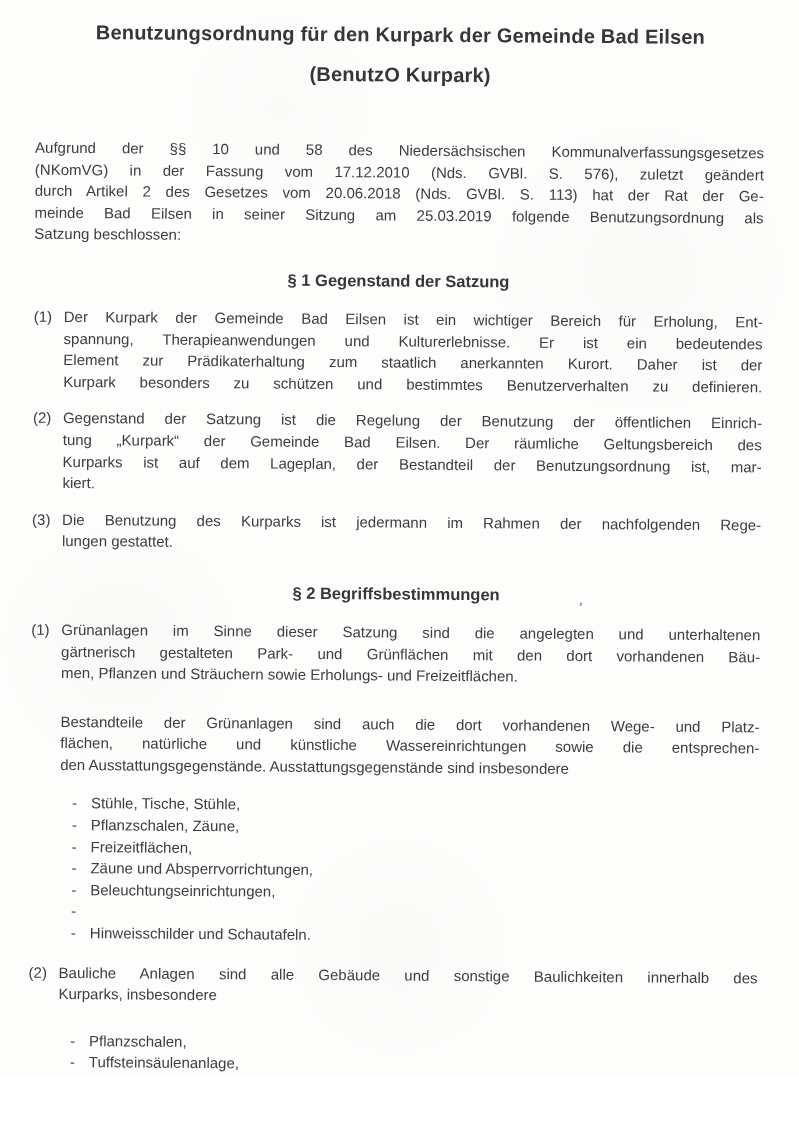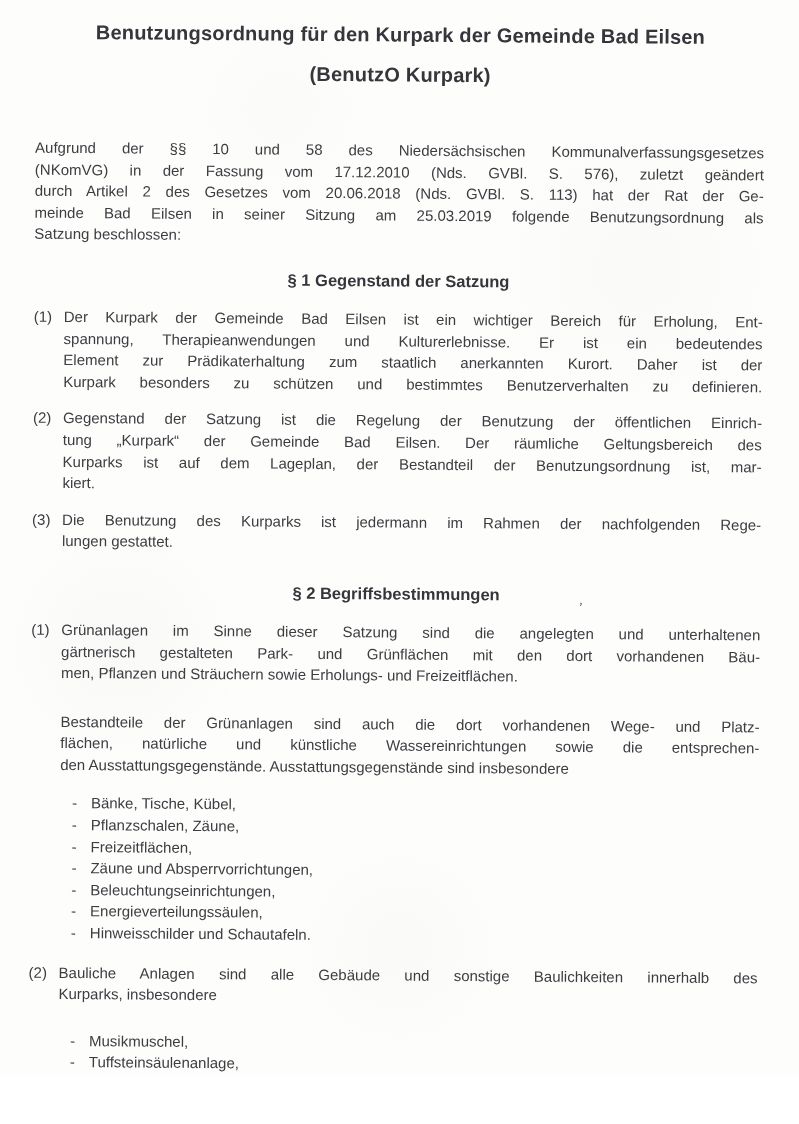--- a/index.html
+++ b/index.html
@@ -158,60 +158,59 @@
 
     <div class="block cont-para mt-cont">
         <div class="ln">Bestandteile der Grünanlagen sind auch die dort vorhandenen Wege- und Platz-</div>
         <div class="ln">flächen, natürliche und künstliche Wassereinrichtungen sowie die entsprechen-</div>
         <div class="ln last">den Ausstattungsgegenstände. Ausstattungsgegenstände sind insbesondere</div>
       </div>
 
     <ul class="dashlist l1">
         <li>
           <span class="marker">-</span>
-          <span class="itemtext">Bänke, Tische, Kübel,</span>
+          <span class="itemtext">Stühle, Tische, Stühle,</span>
         </li>
         <li>
           <span class="marker">-</span>
           <span class="itemtext">Pflanzschalen, Zäune,</span>
         </li>
         <li>
           <span class="marker">-</span>
           <span class="itemtext">Freizeitflächen,</span>
         </li>
         <li>
           <span class="marker">-</span>
           <span class="itemtext">Zäune und Absperrvorrichtungen,</span>
         </li>
         <li>
           <span class="marker">-</span>
           <span class="itemtext">Beleuchtungseinrichtungen,</span>
         </li>
         <li>
           <span class="marker">-</span>
-          <span class="itemtext">Energieverteilungssäulen,</span>
         </li>
         <li>
           <span class="marker">-</span>
           <span class="itemtext">Hinweisschilder und Schautafeln.</span>
         </li>
       </ul>
 
     <div class="numpara mt-p1">
       <div class="num">(2)</div>
       <div class="ptext block">
           <div class="ln">Bauliche Anlagen sind alle Gebäude und sonstige Baulichkeiten innerhalb des</div>
           <div class="ln last">Kurparks, insbesondere</div>
         </div>
     </div>
 
     <ul class="dashlist l2">
         <li>
           <span class="marker">-</span>
-          <span class="itemtext">Musikmuschel,</span>
+          <span class="itemtext">Pflanzschalen,</span>
         </li>
         <li>
           <span class="marker">-</span>
           <span class="itemtext">Tuffsteinsäulenanlage,</span>
         </li>
         <li>
           <span class="marker">-</span>
           <span class="itemtext">Brunnenanlagen und –häuschen,</span>
         </li>
         <li>

